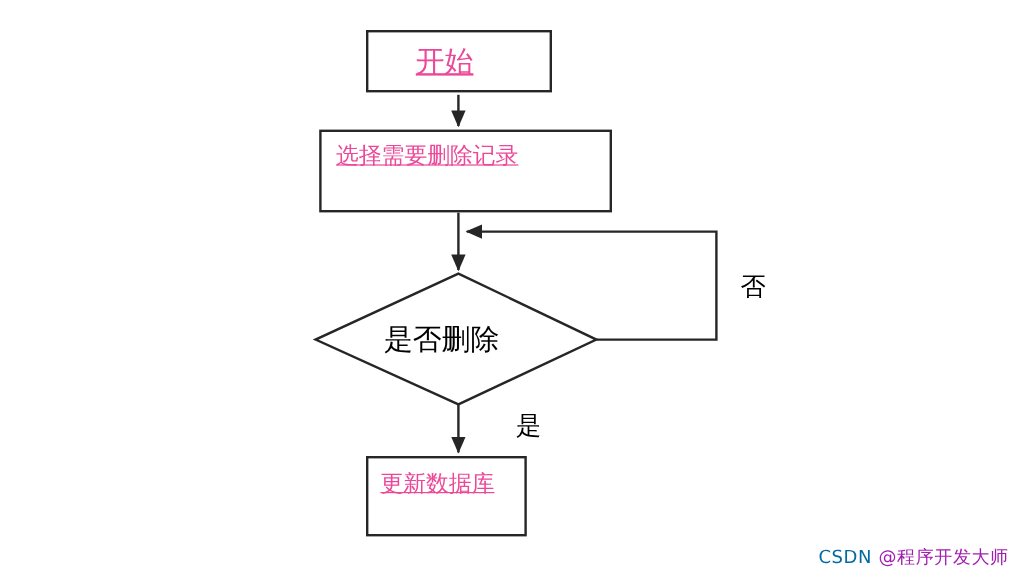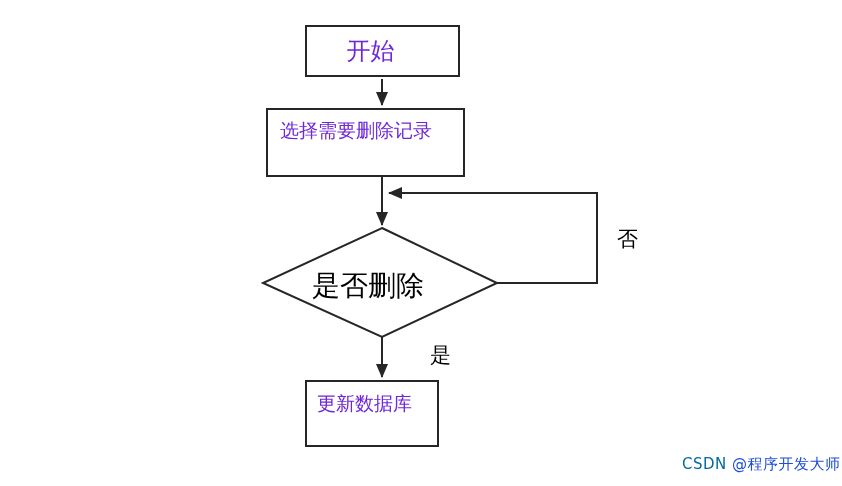--- a/index.html
+++ b/index.html
@@ -20,62 +20,63 @@
     left: 0;
     top: 0;
     width: 842px;
     height: 486px;
   }
   .node {
     position: absolute;
     box-sizing: border-box;
     border: 2px solid #262626;
     background: #ffffff;
-    color: #6d28d9;
+    color: #ec4899;
     line-height: 1.25;
+    text-decoration: underline;
   }
   .node-start {
     left: 305px; top: 25px; width: 155px; height: 52px;
     font-size: 24px;
     display: flex; align-items: center; justify-content: center;
     padding-right: 24px;
   }
   .node-select {
-    left: 266px; top: 108px; width: 199px; height: 69px;
+    left: 266px; top: 108px; width: 244px; height: 69px;
     font-size: 19px;
     padding: 9px 0 0 12px;
   }
   .node-update {
     left: 305px; top: 380px; width: 134px; height: 67px;
     font-size: 19px;
     padding: 10px 0 0 10px;
   }
   .decision-label {
     position: absolute;
     left: 308px; top: 267px; width: 120px;
     text-align: center;
-    font-size: 28px;
+    font-size: 24px;
     color: #000000;
   }
   .edge-label {
     position: absolute;
     font-size: 21px;
     color: #000000;
   }
   .edge-label-no  { left: 617px; top: 225px; }
   .edge-label-yes { left: 430px; top: 341px; }
   .watermark {
     position: absolute;
     left: 682px; top: 455px;
     font-size: 15px;
     white-space: nowrap;
     letter-spacing: 0.5px;
   }
   .watermark .site   { color: #0369a1; }
-  .watermark .handle { color: #1d4ed8; }
+  .watermark .handle { color: #a21caf; }
 </style>
 </head>
 <body>
 
 <div class="stage">
 
   <svg class="connectors" width="842" height="486" viewBox="0 0 842 486" aria-hidden="true">
     <defs>
       <marker id="arrowhead" markerUnits="userSpaceOnUse" markerWidth="16" markerHeight="14" refX="13" refY="6" orient="auto">
         <path d="M0,0 L14,6 L0,12 Z" fill="#262626"></path>

